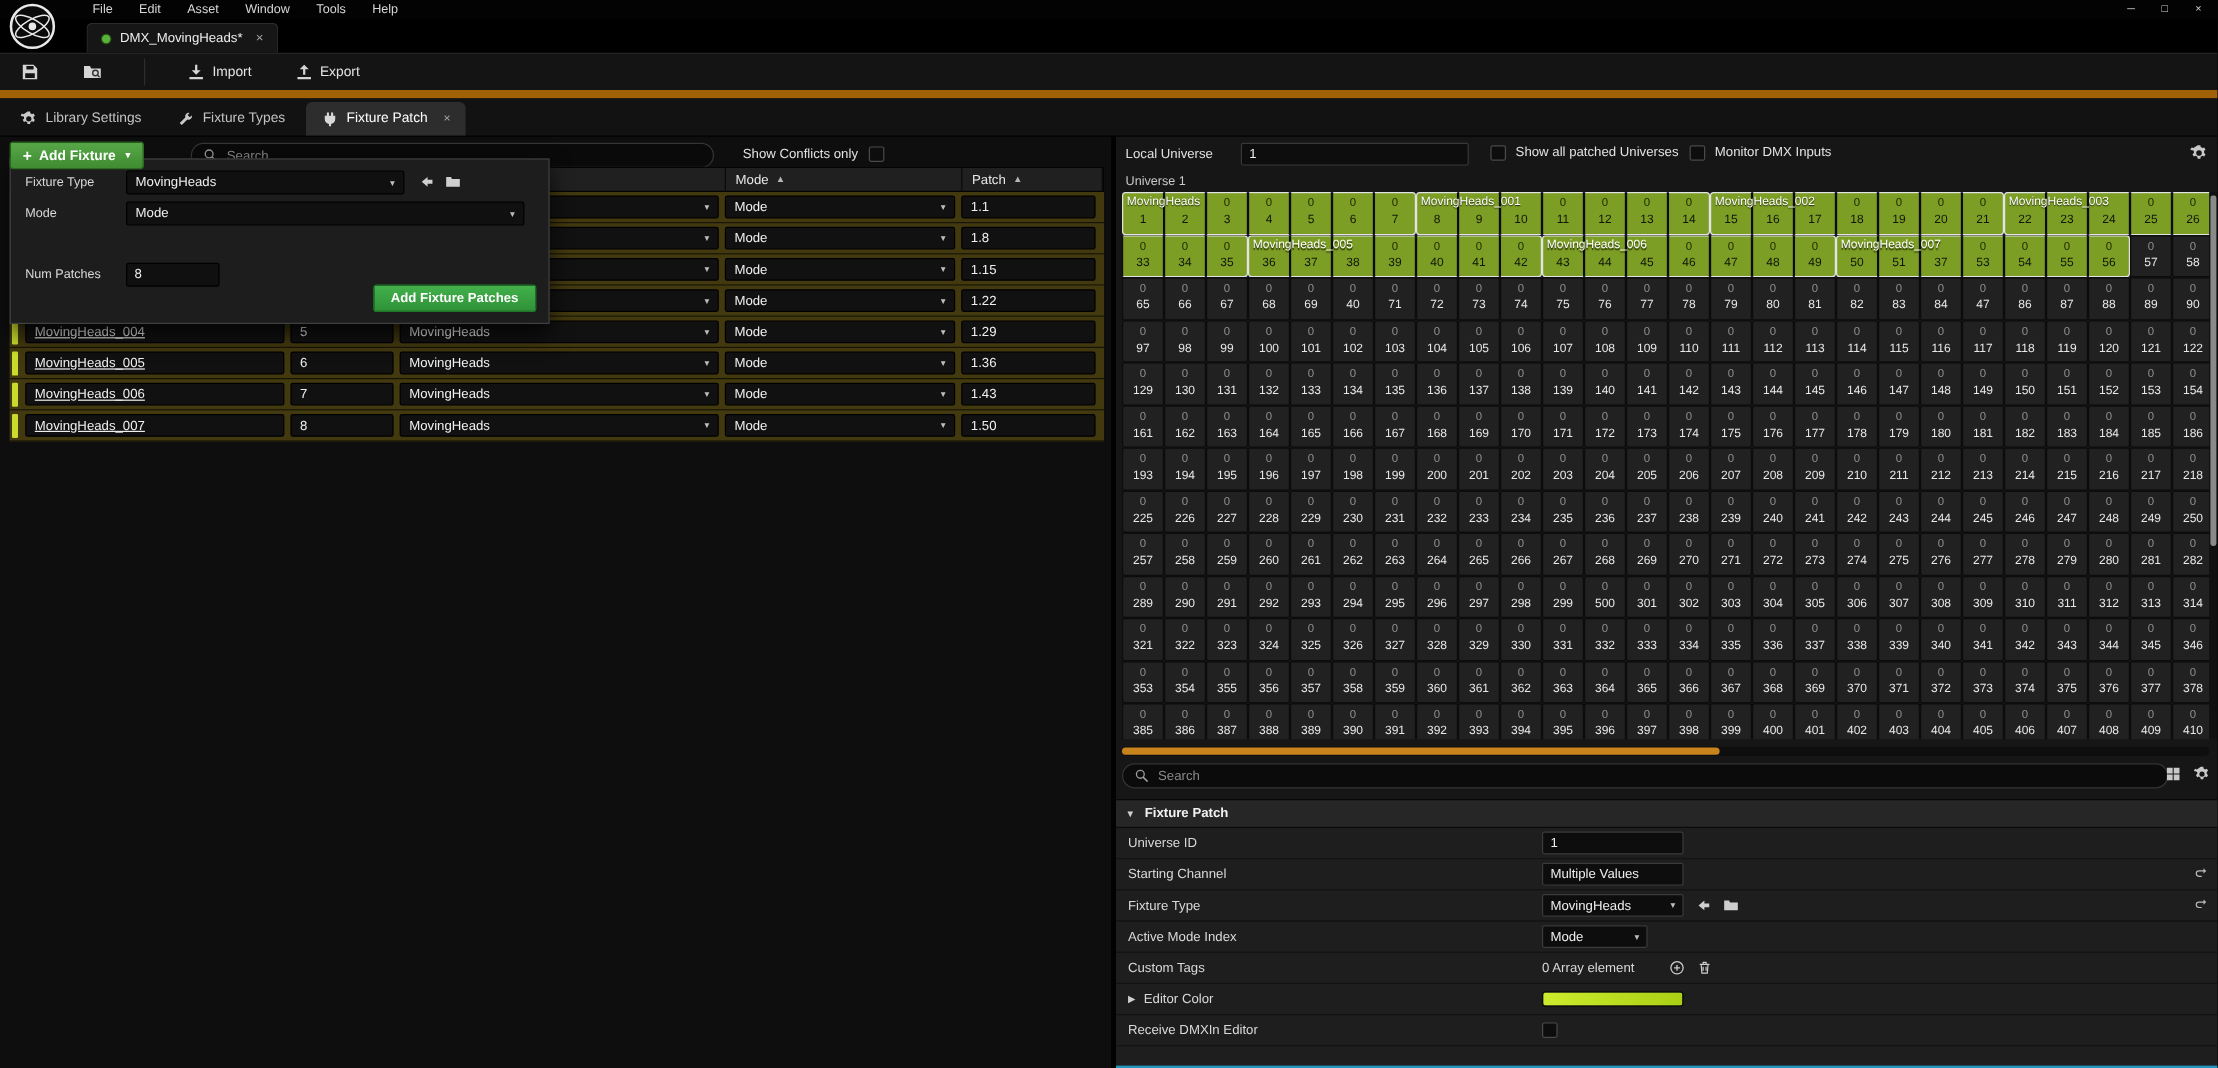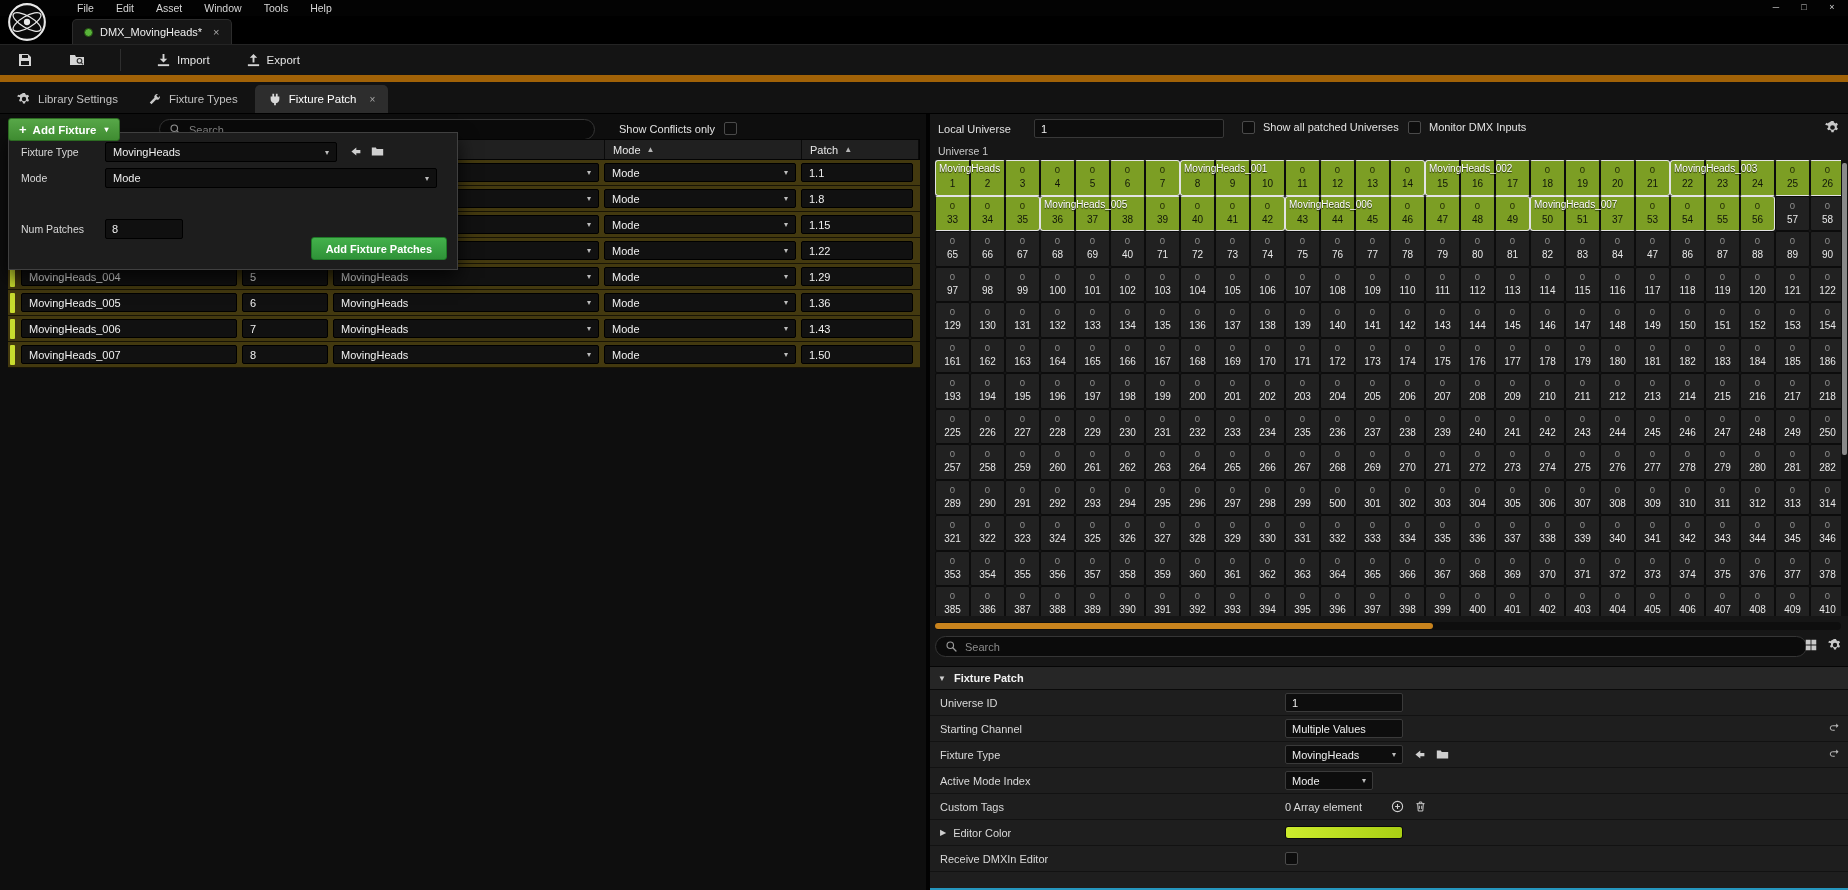--- a/index.html
+++ b/index.html
@@ -53,21 +53,21 @@
   
   .t-header { position:absolute; left:8px; top:25px; width:912px; height:21px; background:#202020; border:1px solid #040404; display:flex; align-items:center; font-size:11px; color:#e8e8e8; }
   .h-cell { height:100%; display:flex; align-items:center; gap:6px; padding-left:8px; border-right:1px solid #0a0a0a; }
   .h-chip { width:13px; height:100%; border-right:1px solid #0a0a0a; }
   .h-name { width:221px; } .h-fid { width:91px; } .h-type { width:271px; } .h-mode { width:197px; } .h-patch { flex:1; }
   .sort { font-size:8px; color:#b5b5b5; }
   .t-rows { position:absolute; left:8px; top:46px; width:912px; }
   .t-row { height:26px; display:flex; align-items:center; background:#43390f; border-bottom:1px solid #181405; padding-left:2px; }
   .chip { width:5px; height:20px; background:#c9dc2e; margin-right:6px; border-radius:1px; flex:0 0 5px; }
   .cellbox { height:19px; background:#111; border:1px solid #000; border-radius:2px; color:#f0f0f0; font-size:11px; padding:0 7px; display:flex; align-items:center; overflow:hidden; white-space:nowrap; }
-  .c-name { width:216px; margin-right:5px; }
+  .c-name { width:216px; margin-right:5px;text-decoration:underline; }
   .c-fid { width:86px; margin-right:5px; }
   .c-type { width:266px; margin-right:5px; justify-content:space-between; }
   .c-mode { width:192px; margin-right:5px; justify-content:space-between; }
   .c-patch { width:112px; }
   .dda { color:#bdbdbd; font-size:8px; margin-left:6px; }
 
   
   .popup { position:absolute; left:8px; top:18px; width:450px; height:138px; background:#1d1d1d; border:1px solid #404040; box-shadow:0 8px 18px rgba(0,0,0,.75); z-index:20; font-size:11px; }
   .p-row { position:absolute; left:0; right:0; height:20px; }
   .p-ft { top:9px; } .p-mode { top:35px; } .p-uc { top:61px; } .p-np { top:86px; }

